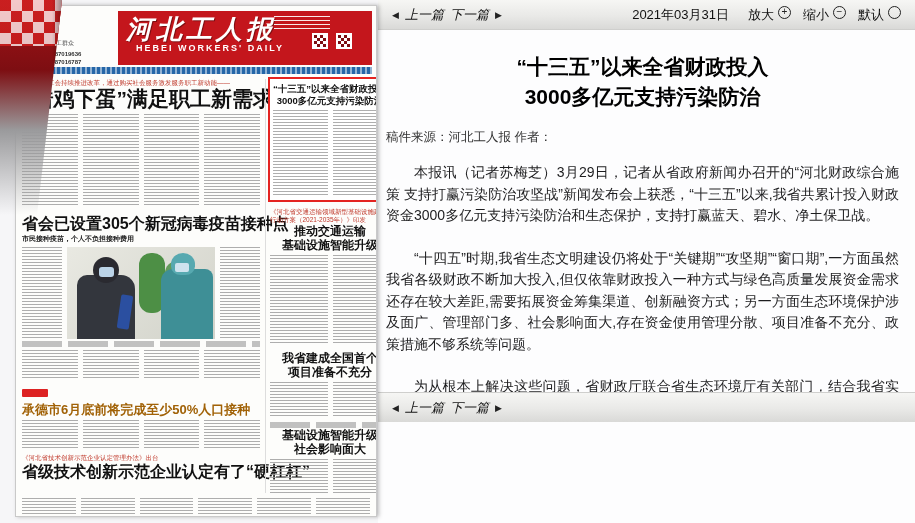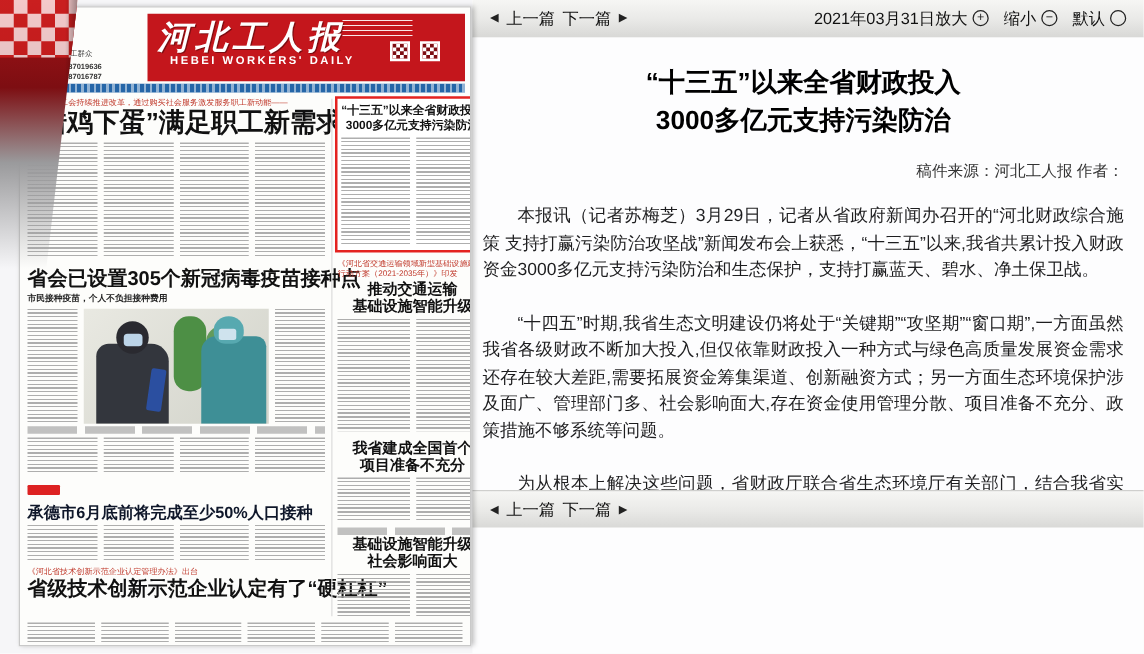--- a/index.html
+++ b/index.html
@@ -41,21 +41,21 @@
   .bluestrip { height:7px; background:#2566a8; margin-top:2px;
     background-image:repeating-linear-gradient(90deg,rgba(255,255,255,.5) 0 2px,transparent 2px 5px);
     background-color:#2566a8; }
   .pbody { display:flex; gap:5px; padding:5px 2px 0 2px; }
   .pleft { width:238px; }
   .pright { flex:1; border-left:1px solid #ddd; padding-left:4px; }
   .kicker { font-size:6.5px; color:#c0392b; line-height:8px; white-space:nowrap; overflow:hidden; }
   .head-xl { font-size:21px; font-weight:bold; color:#111; letter-spacing:0; line-height:24px; white-space:nowrap; }
   .head-l  { font-size:16px; font-weight:bold; color:#111; line-height:19px; white-space:nowrap; }
   .head-m  { font-size:12px; font-weight:bold; color:#111; line-height:14px; text-align:center; white-space:nowrap; }
-  .head-s  { font-size:13px; font-weight:bold; color:#0f172a; line-height:15px; white-space:nowrap; }
+  .head-s  { font-size:13px; font-weight:bold; color:#a16207; line-height:15px; white-space:nowrap; }
   .subhead { font-size:7px; color:#222; font-weight:bold; margin:1px 0 2px; }
   .fakecols { display:flex; gap:5px; margin-top:3px; }
   .fakecols i { flex:1; display:block;
     background:repeating-linear-gradient(180deg,#9a9a9a 0 1px,transparent 1px 3px); opacity:.8; }
   .h95 i{height:92px} .h30 i{height:28px}
   .h88 i{height:86px} .h90 i{height:90px} .h42 i{height:40px} .h36 i{height:34px}
   .photo { position:relative; width:148px; height:92px; background:linear-gradient(135deg,#e9e9e2,#d2d3ca); overflow:hidden; flex:none; }
   .plant { position:absolute; width:26px; height:60px; background:#4d8f45; border-radius:12px; top:6px; }
   .plant.p1{ left:72px; } .plant.p2{ left:98px; top:14px; height:50px; opacity:.85; }
   .fig-woman { position:absolute; left:10px; bottom:0; width:58px; height:64px; background:#33363d; border-radius:10px 14px 0 0; }
@@ -81,30 +81,30 @@
   .reader { position:absolute; left:378px; top:0; width:537px; height:523px; background:#fdfdfe; }
   .banner { height:68px; position:relative;
     background:linear-gradient(180deg,#5e080b 0%,#8c0f12 30%,#d83f40 56%,#f3caca 61%,#c01417 64%,#a80f12 100%); }
   .banner-label { position:absolute; right:18px; top:24px; color:#f7f2d8; font-weight:bold;
     font-size:15px; font-family:"DejaVu Sans Mono","Liberation Mono",monospace; }
   .toolbar { height:30px; display:flex; align-items:center; font-size:13px; color:#111;
     background:linear-gradient(180deg,#f6f6f4 0%,#e9e9e7 55%,#d9d9d7 100%);
     border-bottom:1px solid #cfcfcd; padding:0 14px; }
   .toolbar .navgrp { display:flex; align-items:center; gap:6px; }
   .arrow { font-size:9px; color:#222; }
-  .navbtn { cursor:pointer; }
+  .navbtn { cursor:pointer;font-style:italic; }
   .tb-date { flex:1; text-align:right; font-size:13px; color:#111; }
-  .zoomgrp { display:flex; align-items:center; gap:4px; }
+  .zoomgrp { display:flex; align-items:flex-start; gap:4px;margin-left:19px; }
   .zlabel { font-size:13px; }
   .cicon { width:13px; height:13px; border:1px solid #222; border-radius:50%; display:inline-flex;
     align-items:center; justify-content:center; font-size:10px; line-height:1; color:#222; margin-right:8px; }
   .cicon.last { margin-right:0; }
   .article { padding:22px 16px 0 8px; background:#fdfdfe; height:362px; overflow:hidden; }
   .a-title { text-align:center; font-size:21px; font-weight:bold; color:#000; line-height:30px; }
-  .a-source { text-align:right; font-size:12.5px; color:#333; margin-top:17px; }
+  .a-source { text-align:left; font-size:12.5px; color:#333; margin-top:17px; }
   .a-body { margin-top:16px; }
   .a-body p { font-size:14px; line-height:21.5px; color:#1d1d1f; text-align:justify;
     text-indent:2em; margin-bottom:21px; }
   .toolbar.bottom { border-top:1px solid #cfcfcd; border-bottom:none; }
 </style>
 </head>
 <body>
 
 <div class="stage">
 

